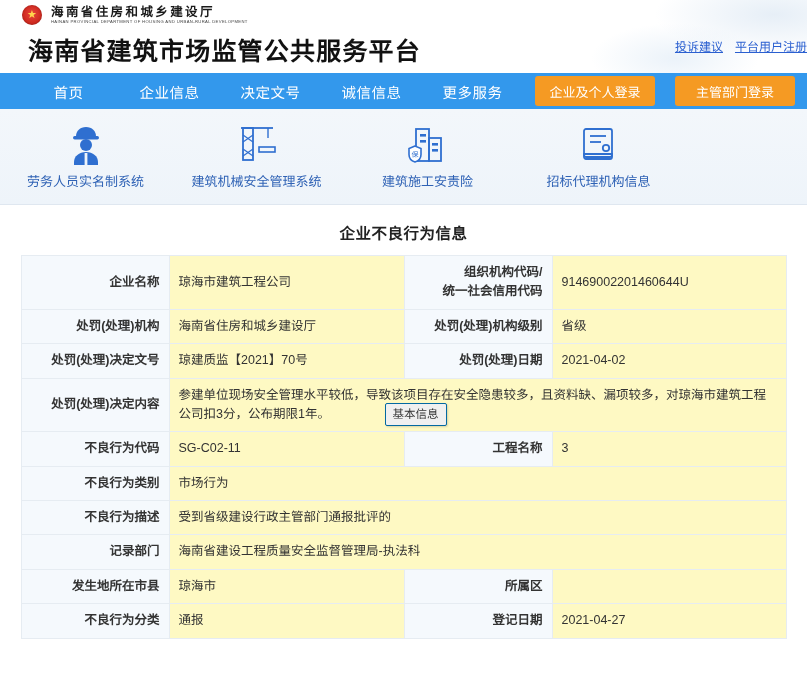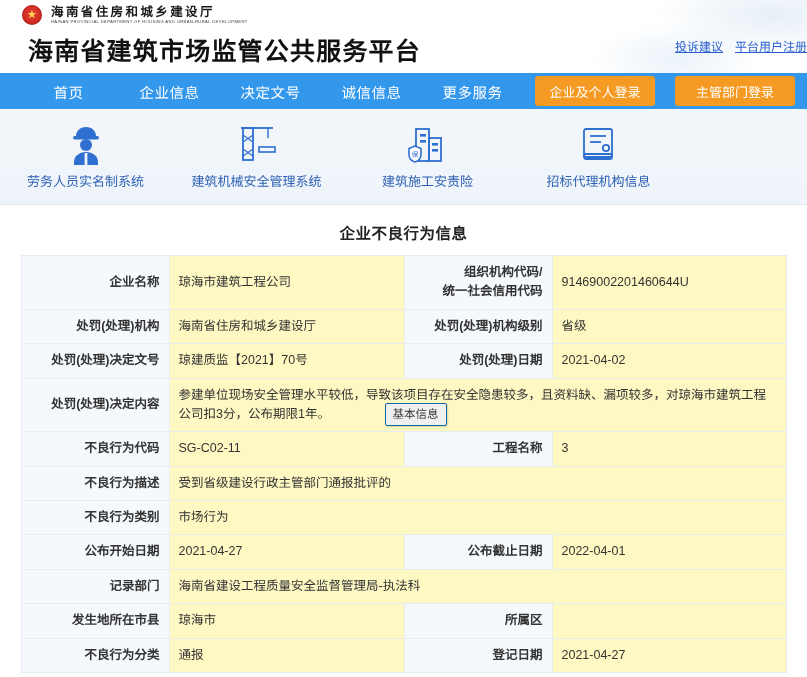--- a/index.html
+++ b/index.html
@@ -354,35 +354,29 @@
       </tr>
 
       <tr>
         <td class="lbl">不良行为代码</td>
         <td class="val">SG-C02-11</td>
         <td class="lbl">工程名称</td>
         <td class="val">3</td>
       </tr>
 
       <tr>
+        <td class="lbl">不良行为类别</td>
+        <td class="val" colspan="3">市场行为</td>
+      </tr>
+
+      <tr>
         <td class="lbl">不良行为描述</td>
         <td class="val" colspan="3">受到省级建设行政主管部门通报批评的</td>
       </tr>
 
-      <tr>
-        <td class="lbl">不良行为类别</td>
-        <td class="val" colspan="3">市场行为</td>
-      </tr>
-
-      <tr>
-        <td class="lbl">公布开始日期</td>
-        <td class="val">2021-04-27</td>
-        <td class="lbl">公布截止日期</td>
-        <td class="val">2022-04-01</td>
-      </tr>
 
       <tr>
         <td class="lbl">记录部门</td>
         <td class="val" colspan="3">海南省建设工程质量安全监督管理局-执法科</td>
       </tr>
 
       <tr>
         <td class="lbl">发生地所在市县</td>
         <td class="val">琼海市</td>
         <td class="lbl">所属区</td>

